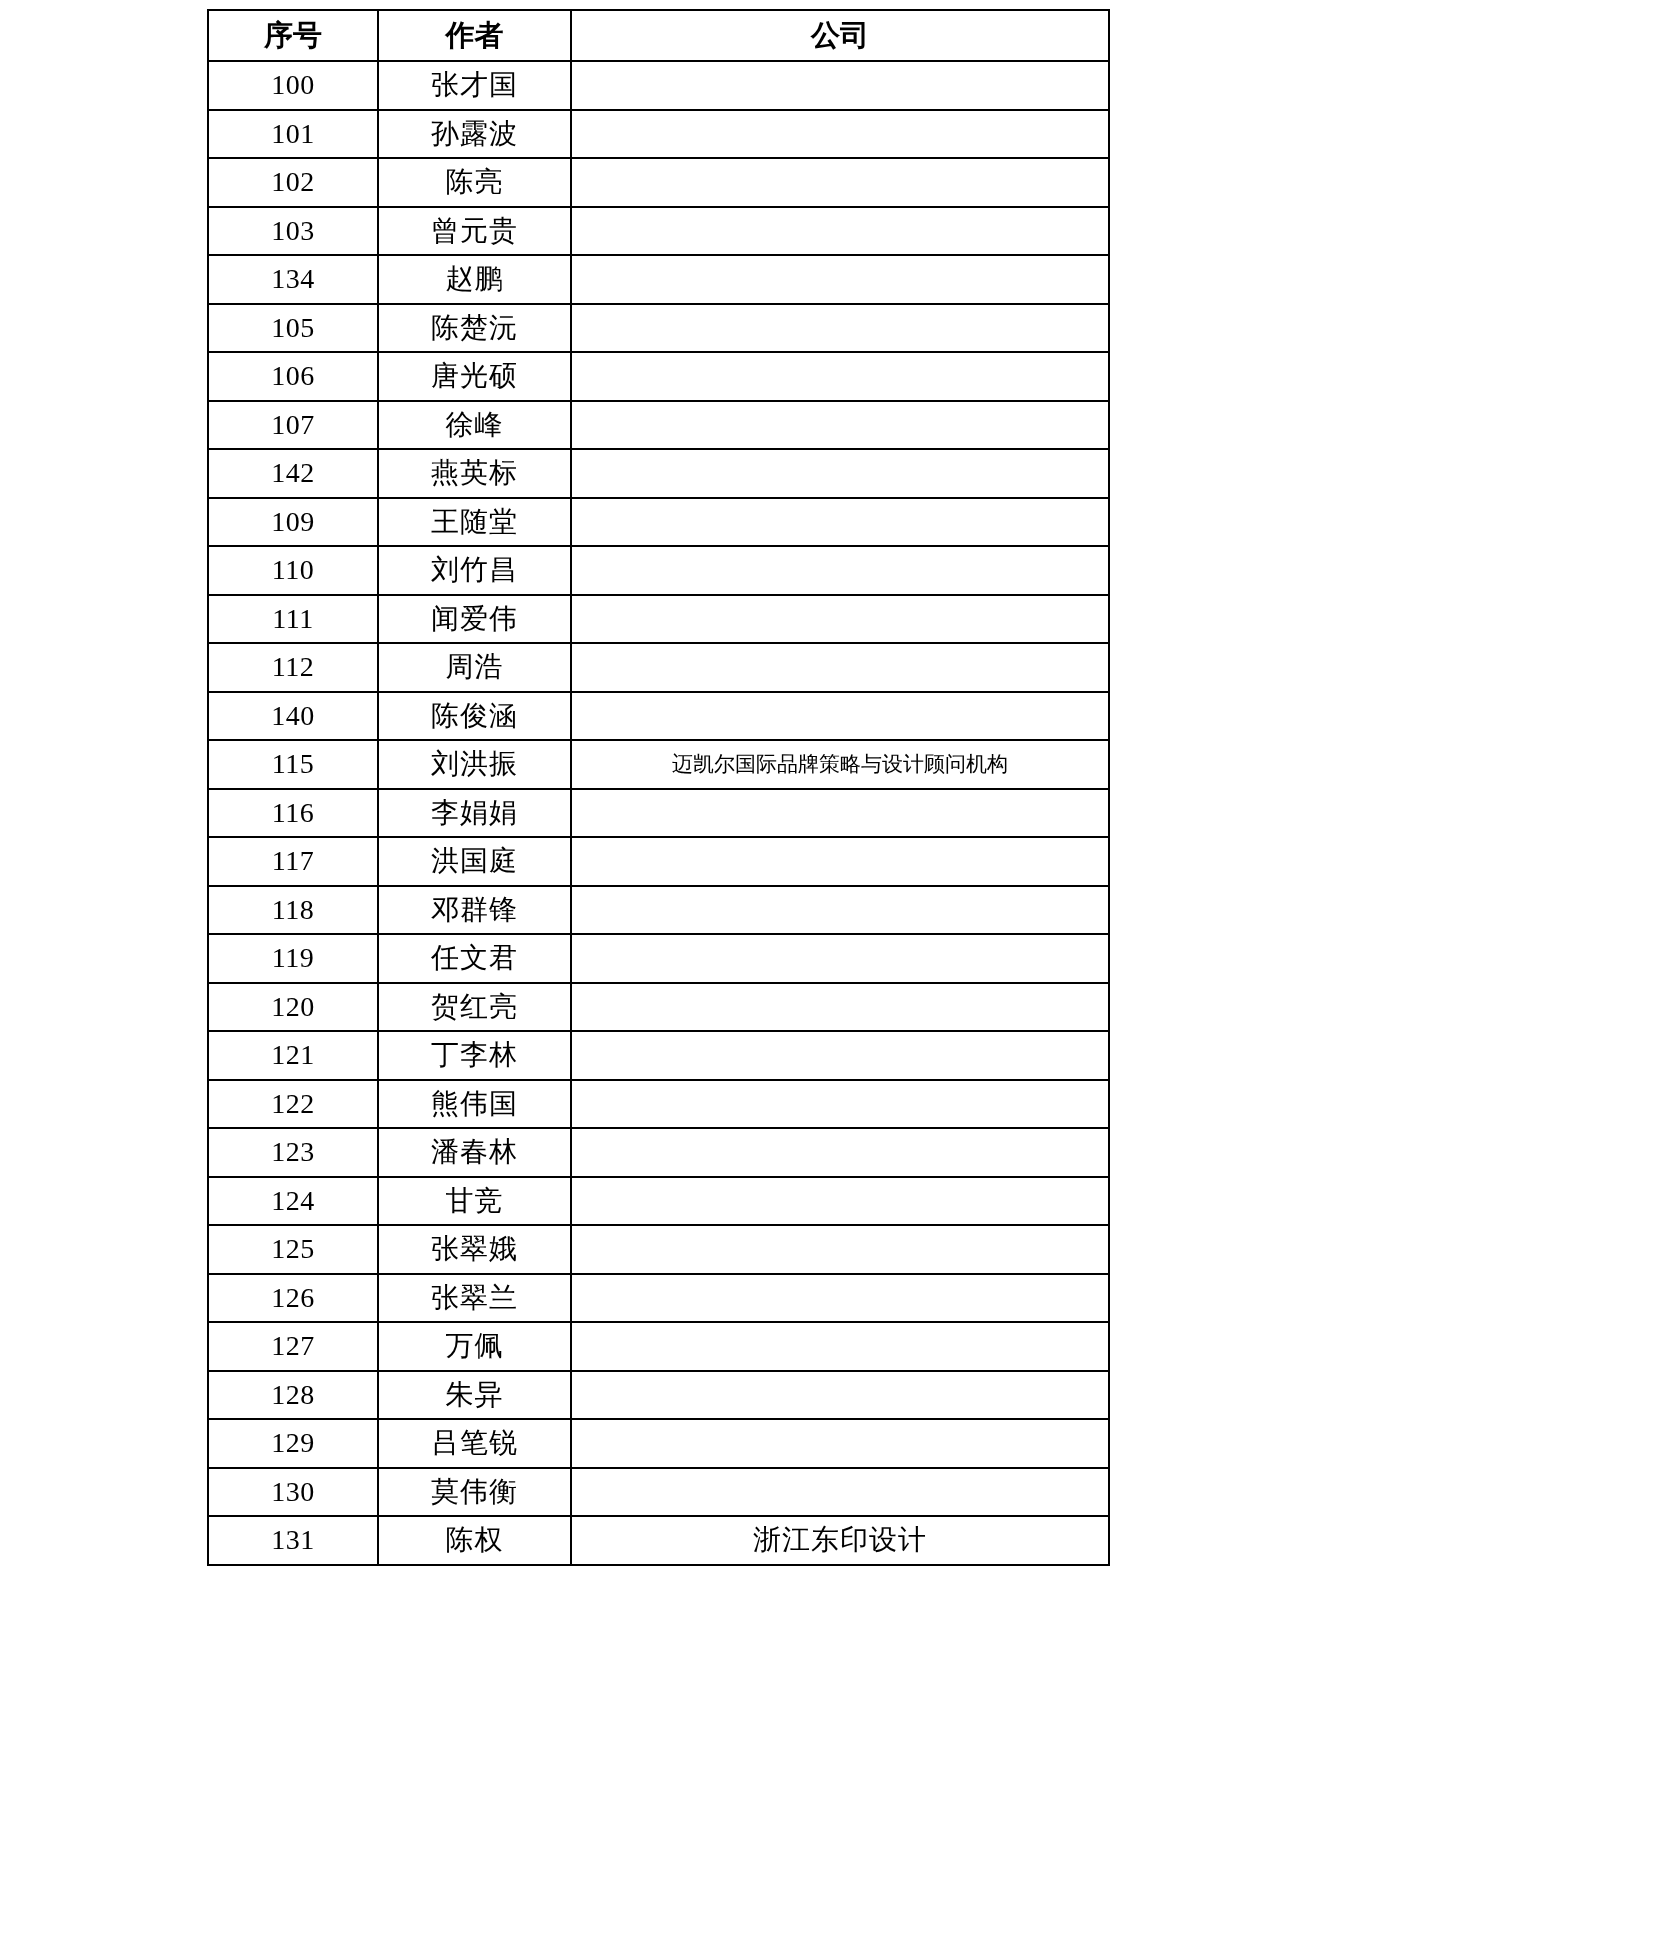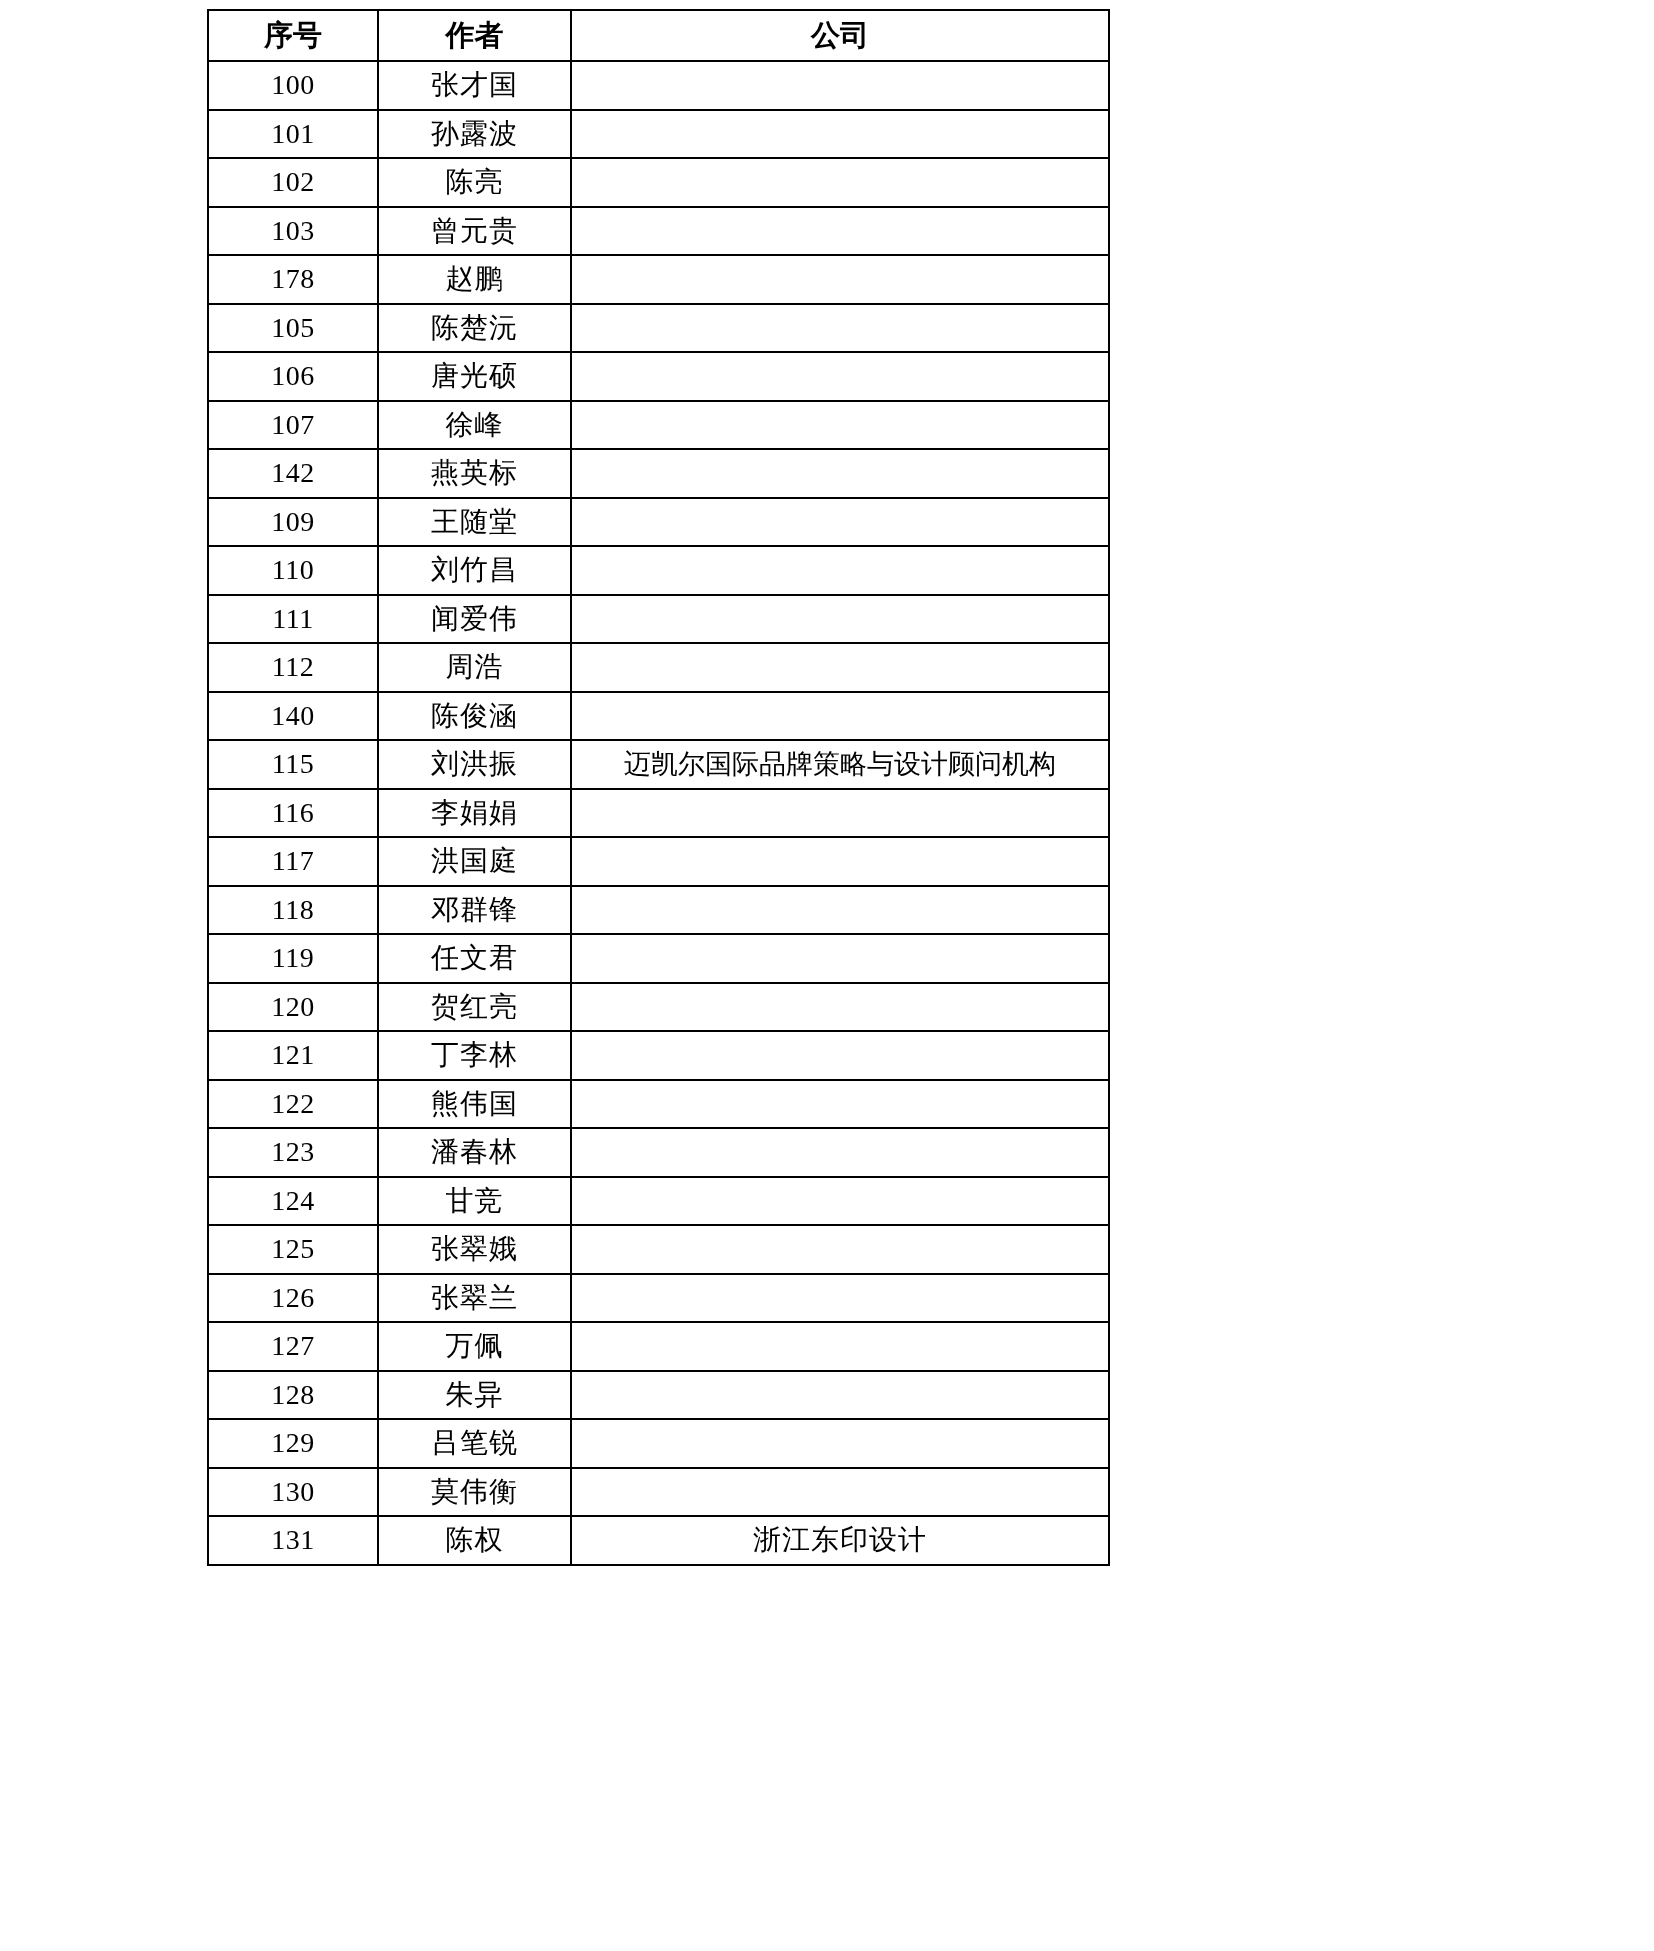--- a/index.html
+++ b/index.html
@@ -67,21 +67,21 @@
     margin-top: 21px;
   }
 
   td.cell-author,
   td.cell-company {
     font-family: "Liberation Serif", "DejaVu Serif", serif;
     letter-spacing: 1px;
   }
 
   td.cell-company.long {
-    font-size: 27px;
+    font-size: 21px;
     letter-spacing: 0px;
     margin-top: 44px;
   }
 </style>
 </head>
 <body>
 
 <div class="page">
   <div class="table-wrap">
     <table class="author-table">
@@ -112,21 +112,21 @@
             <td class="cell-index">102</td>
             <td class="cell-author">陈亮</td>
             <td class="cell-company"></td>
           </tr>
           <tr>
             <td class="cell-index">103</td>
             <td class="cell-author">曾元贵</td>
             <td class="cell-company"></td>
           </tr>
           <tr>
-            <td class="cell-index">178</td>
+            <td class="cell-index">134</td>
             <td class="cell-author">赵鹏</td>
             <td class="cell-company"></td>
           </tr>
           <tr>
             <td class="cell-index">105</td>
             <td class="cell-author">陈楚沅</td>
             <td class="cell-company"></td>
           </tr>
           <tr>
             <td class="cell-index">106</td>

